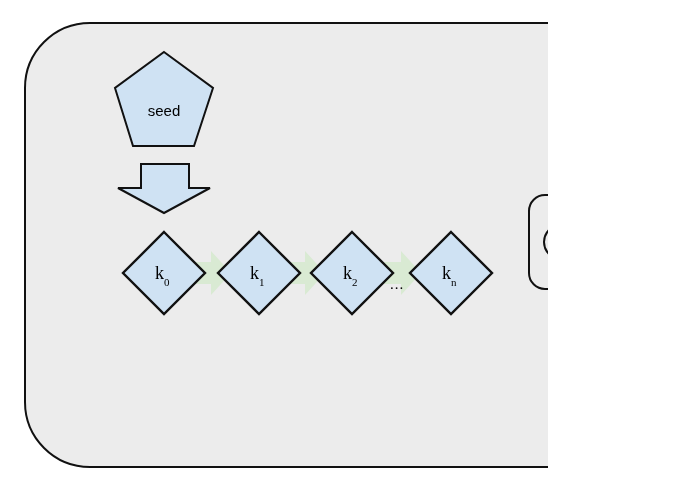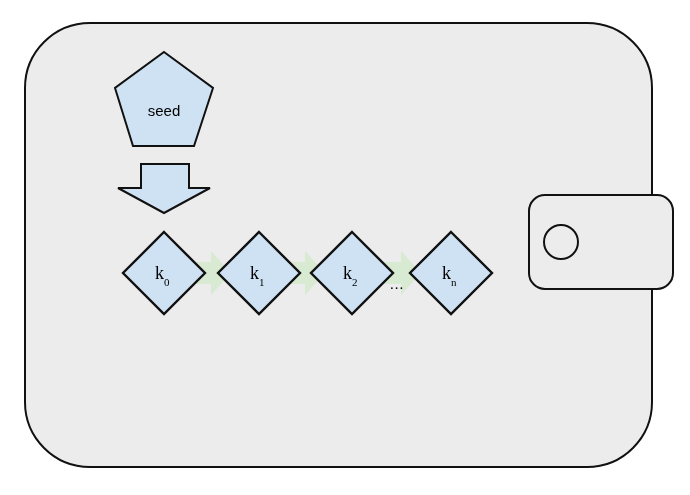--- a/index.html
+++ b/index.html
@@ -9,21 +9,21 @@
     --derive-arrow-fill: #d9ead3;
     --stroke: #111111;
     --text: #000000;
   }
   html, body {
     margin: 0;
     padding: 0;
     background: var(--background);
   }
   .stage {
-    width: 690px;
+    width: 548px;
     height: 495px;
     background: var(--background);
     overflow: hidden;
   }
   svg { display: block; }
   .wallet-shape {
     fill: var(--wallet-fill);
     stroke: var(--stroke);
     stroke-width: 2;
   }

